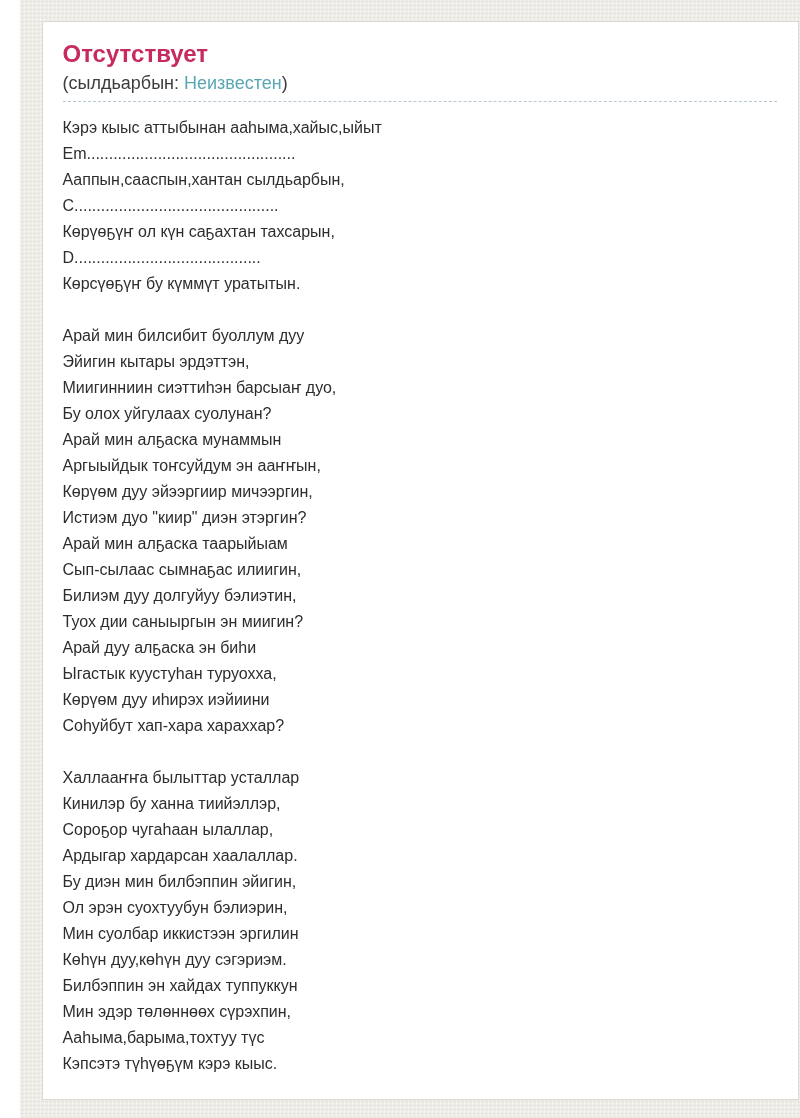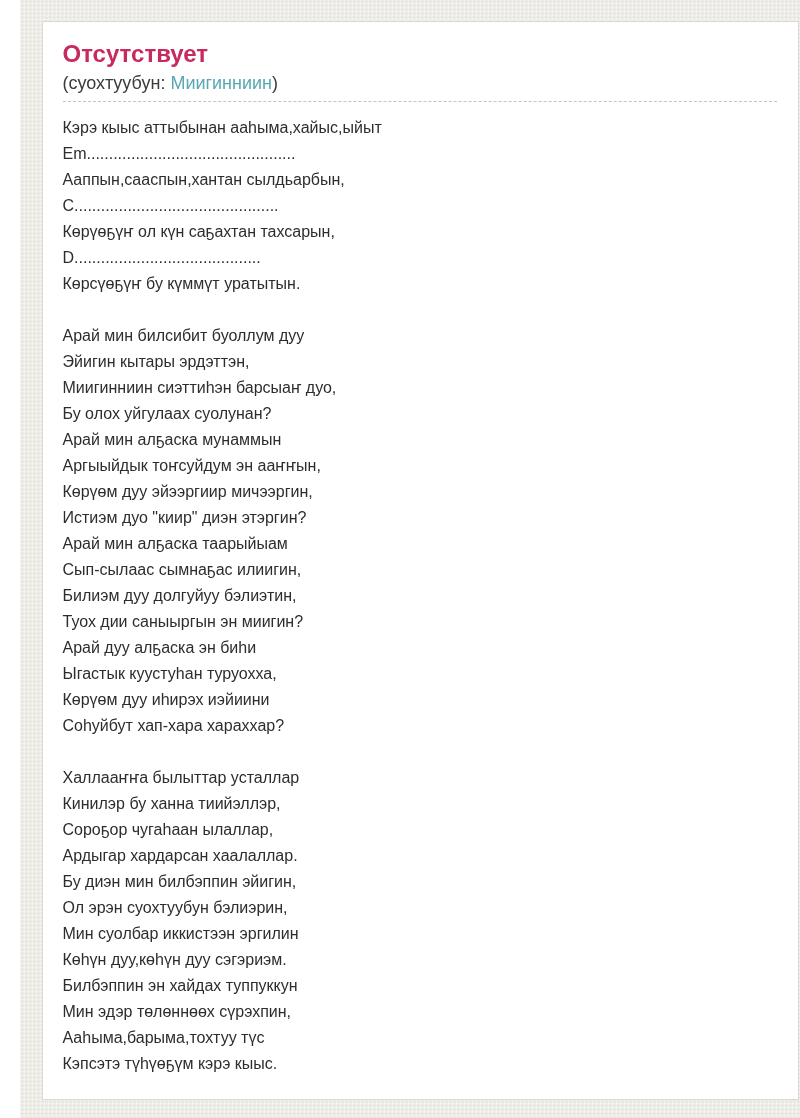--- a/index.html
+++ b/index.html
@@ -64,21 +64,21 @@
 </head>
 <body>
 
 <div class="page">
   <div class="card">
 
     <div>
       <h1 class="song-title">Отсутствует</h1>
 
       <div class="artist-line">
-        <span>(суохтуубун: </span><a class="artist-link">Миигинниин</a><span>)</span>
+        <span>(сылдьарбын: </span><a class="artist-link">Неизвестен</a><span>)</span>
       </div>
 
       <div class="header-separator"></div>
     </div>
 
     <div class="lyrics">Кэрэ кыыс аттыбынан ааһыма,хайыс,ыйыт
 Em...............................................
 Ааппын,сааспын,хантан сылдьарбын,
 C..............................................
 Көрүөҕүҥ ол күн саҕахтан тахсарын,

